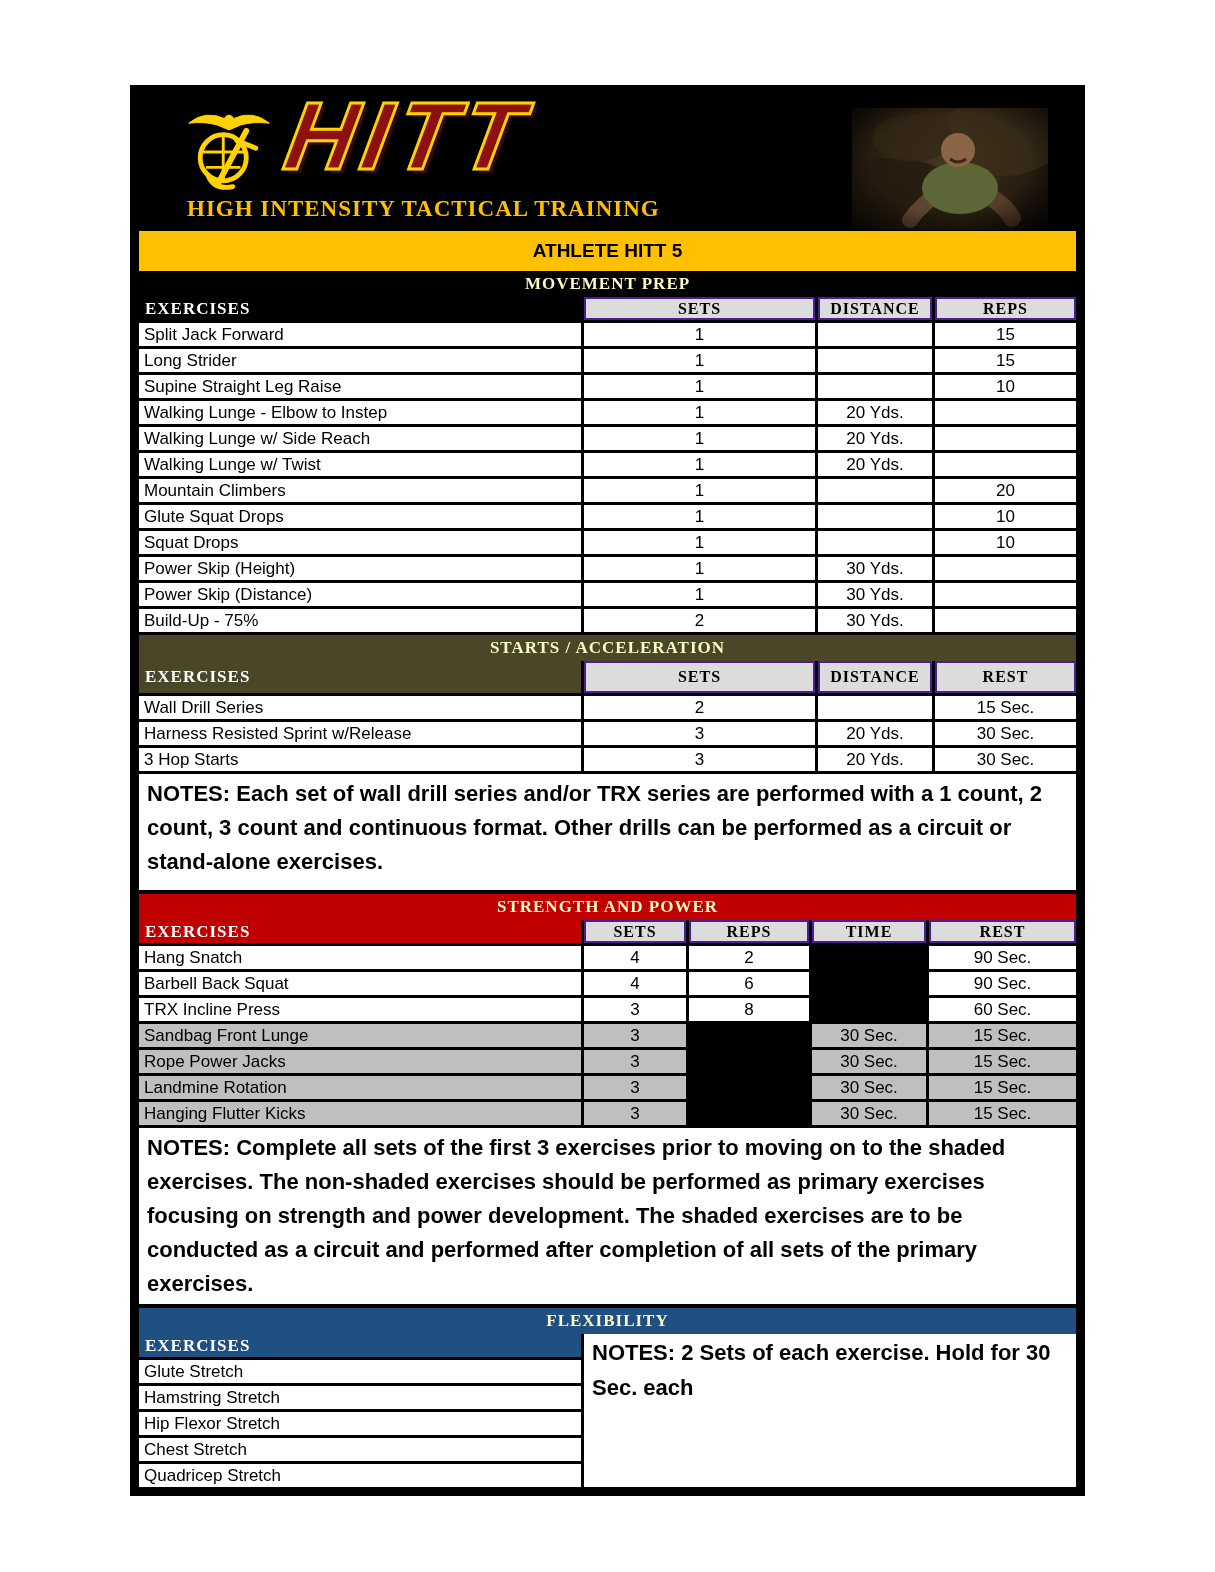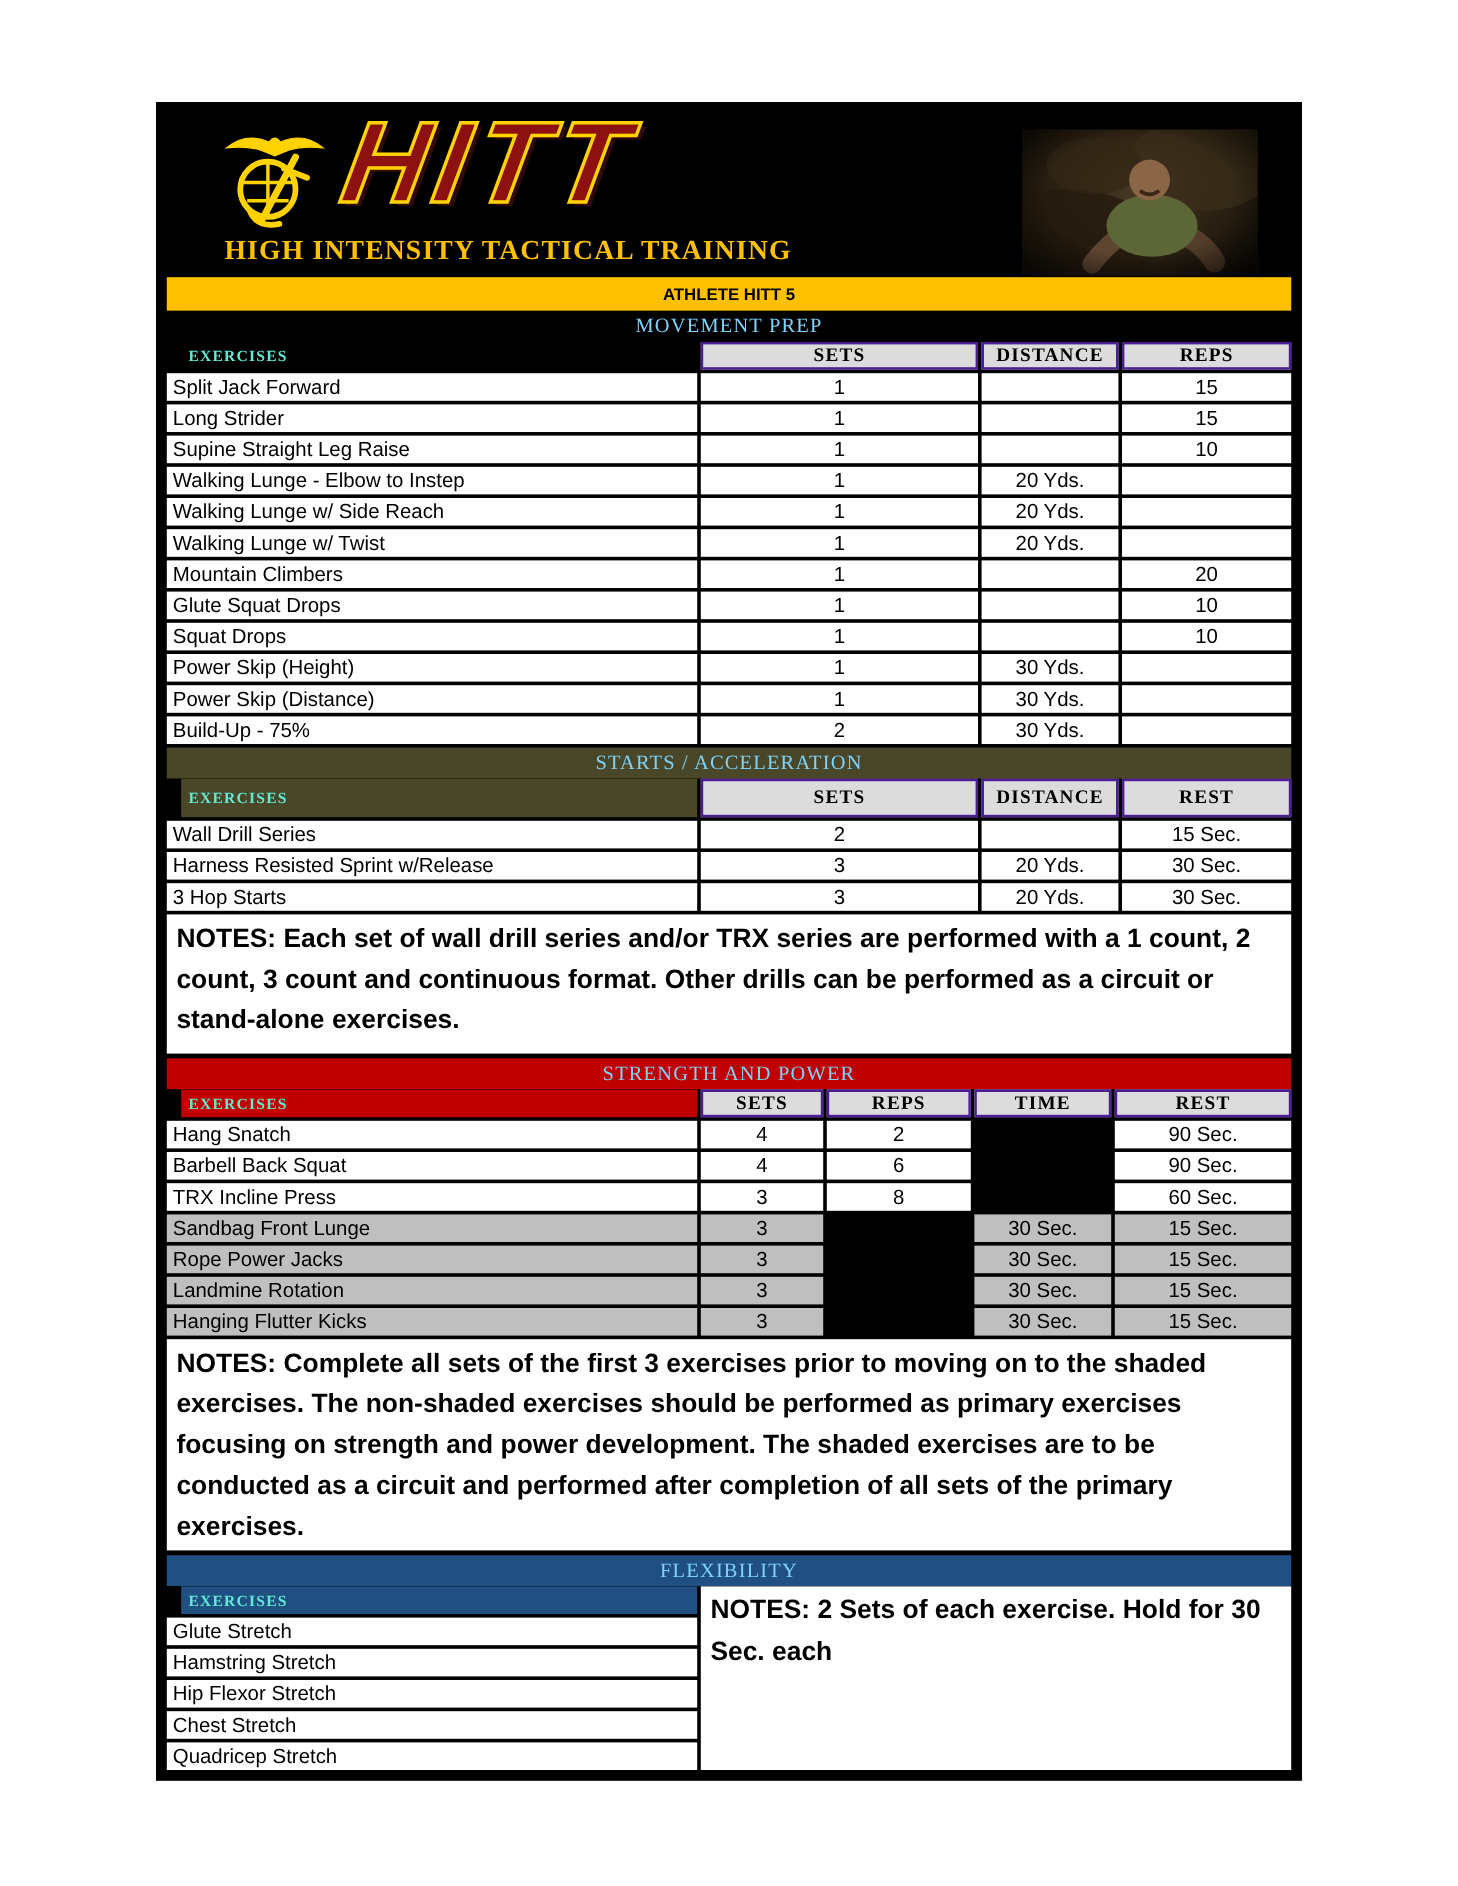--- a/index.html
+++ b/index.html
@@ -17,43 +17,43 @@
           -webkit-text-stroke:3px #FFD200; transform:skewX(-10deg);
           text-shadow:5px 4px 0 rgba(55,10,10,.9); }
   .tagline { position:absolute; left:48px; top:102px; white-space:nowrap;
              font-family:"Liberation Serif", serif; font-weight:bold; font-size:23px;
              letter-spacing:1px; color:#FFC000; }
   .photo { position:absolute; right:28px; top:14px; width:196px; height:122px;
            background:radial-gradient(ellipse at 50% 40%, #4a3a24 0%, #2e2314 45%, #120d06 100%);
            overflow:hidden; }
 
   
-  .title-bar { height:28px; margin-top:3px; background:#FFC000; display:flex; align-items:center;
-               justify-content:center; font-weight:bold; font-size:14px; color:#000; }
+  .title-bar { height:40px; margin-top:3px; background:#FFC000; display:flex; align-items:center;
+               justify-content:center; font-weight:bold; font-size:19px; color:#000; }
   .section-bar { height:26px; display:flex; align-items:center; justify-content:center;
-                 color:#7dd3fc; font-family:"Liberation Serif", serif; font-weight:normal;
+                 color:#fef9c3; font-family:"Liberation Serif", serif; font-weight:bold;
                  font-size:17px; letter-spacing:1px; }
 
   
   .tbl { display:flex; flex-direction:column; row-gap:3px; background:#000; padding-bottom:3px; }
   .trow { display:grid; column-gap:3px; height:23px; background:#000; }
   .trow.tall { height:32px; }
   .cols4 { grid-template-columns:442px 231px 114px 1fr; }
   .cols5 { grid-template-columns:442px 102px 120px 114px 1fr; }
   .cell { display:flex; align-items:center; background:#fff; font-size:17px; color:#000;
           overflow:hidden; white-space:nowrap; }
   .name-cell { padding-left:5px; }
   .val-cell { justify-content:center; }
   .blackcell { background:#000; }
   .shaded { background:#BFBFBF; }
   .hcell { background:#DCDCDC; border:2px solid #4c1d95; justify-content:center;
            font-family:"Liberation Serif", serif; font-weight:bold; font-size:16px;
            letter-spacing:1px; }
-  .hcell-ex { color:#5eead4; padding-left:6px; font-family:"Liberation Serif", serif;
-              font-weight:bold; font-size:13px; letter-spacing:1px;margin-left:12px; }
+  .hcell-ex { color:#ffffff; padding-left:6px; font-family:"Liberation Serif", serif;
+              font-weight:bold; font-size:17px; letter-spacing:1px; }
 
   .notes-box { background:#fff; min-height:116px; margin-bottom:4px; padding:3px 8px;
                font-weight:bold; font-size:22px; line-height:1.55; color:#000;
                white-space:normal; }
 
   
   .flexwrap { display:grid; grid-template-columns:442px 1fr; column-gap:3px; background:#000; }
   .flexleft { display:flex; flex-direction:column; row-gap:3px; background:#000; }
   .flexleft .cell { flex:0 0 23px; height:23px; }
   .flexnotes { min-height:0; margin-bottom:0; padding-top:2px; }

